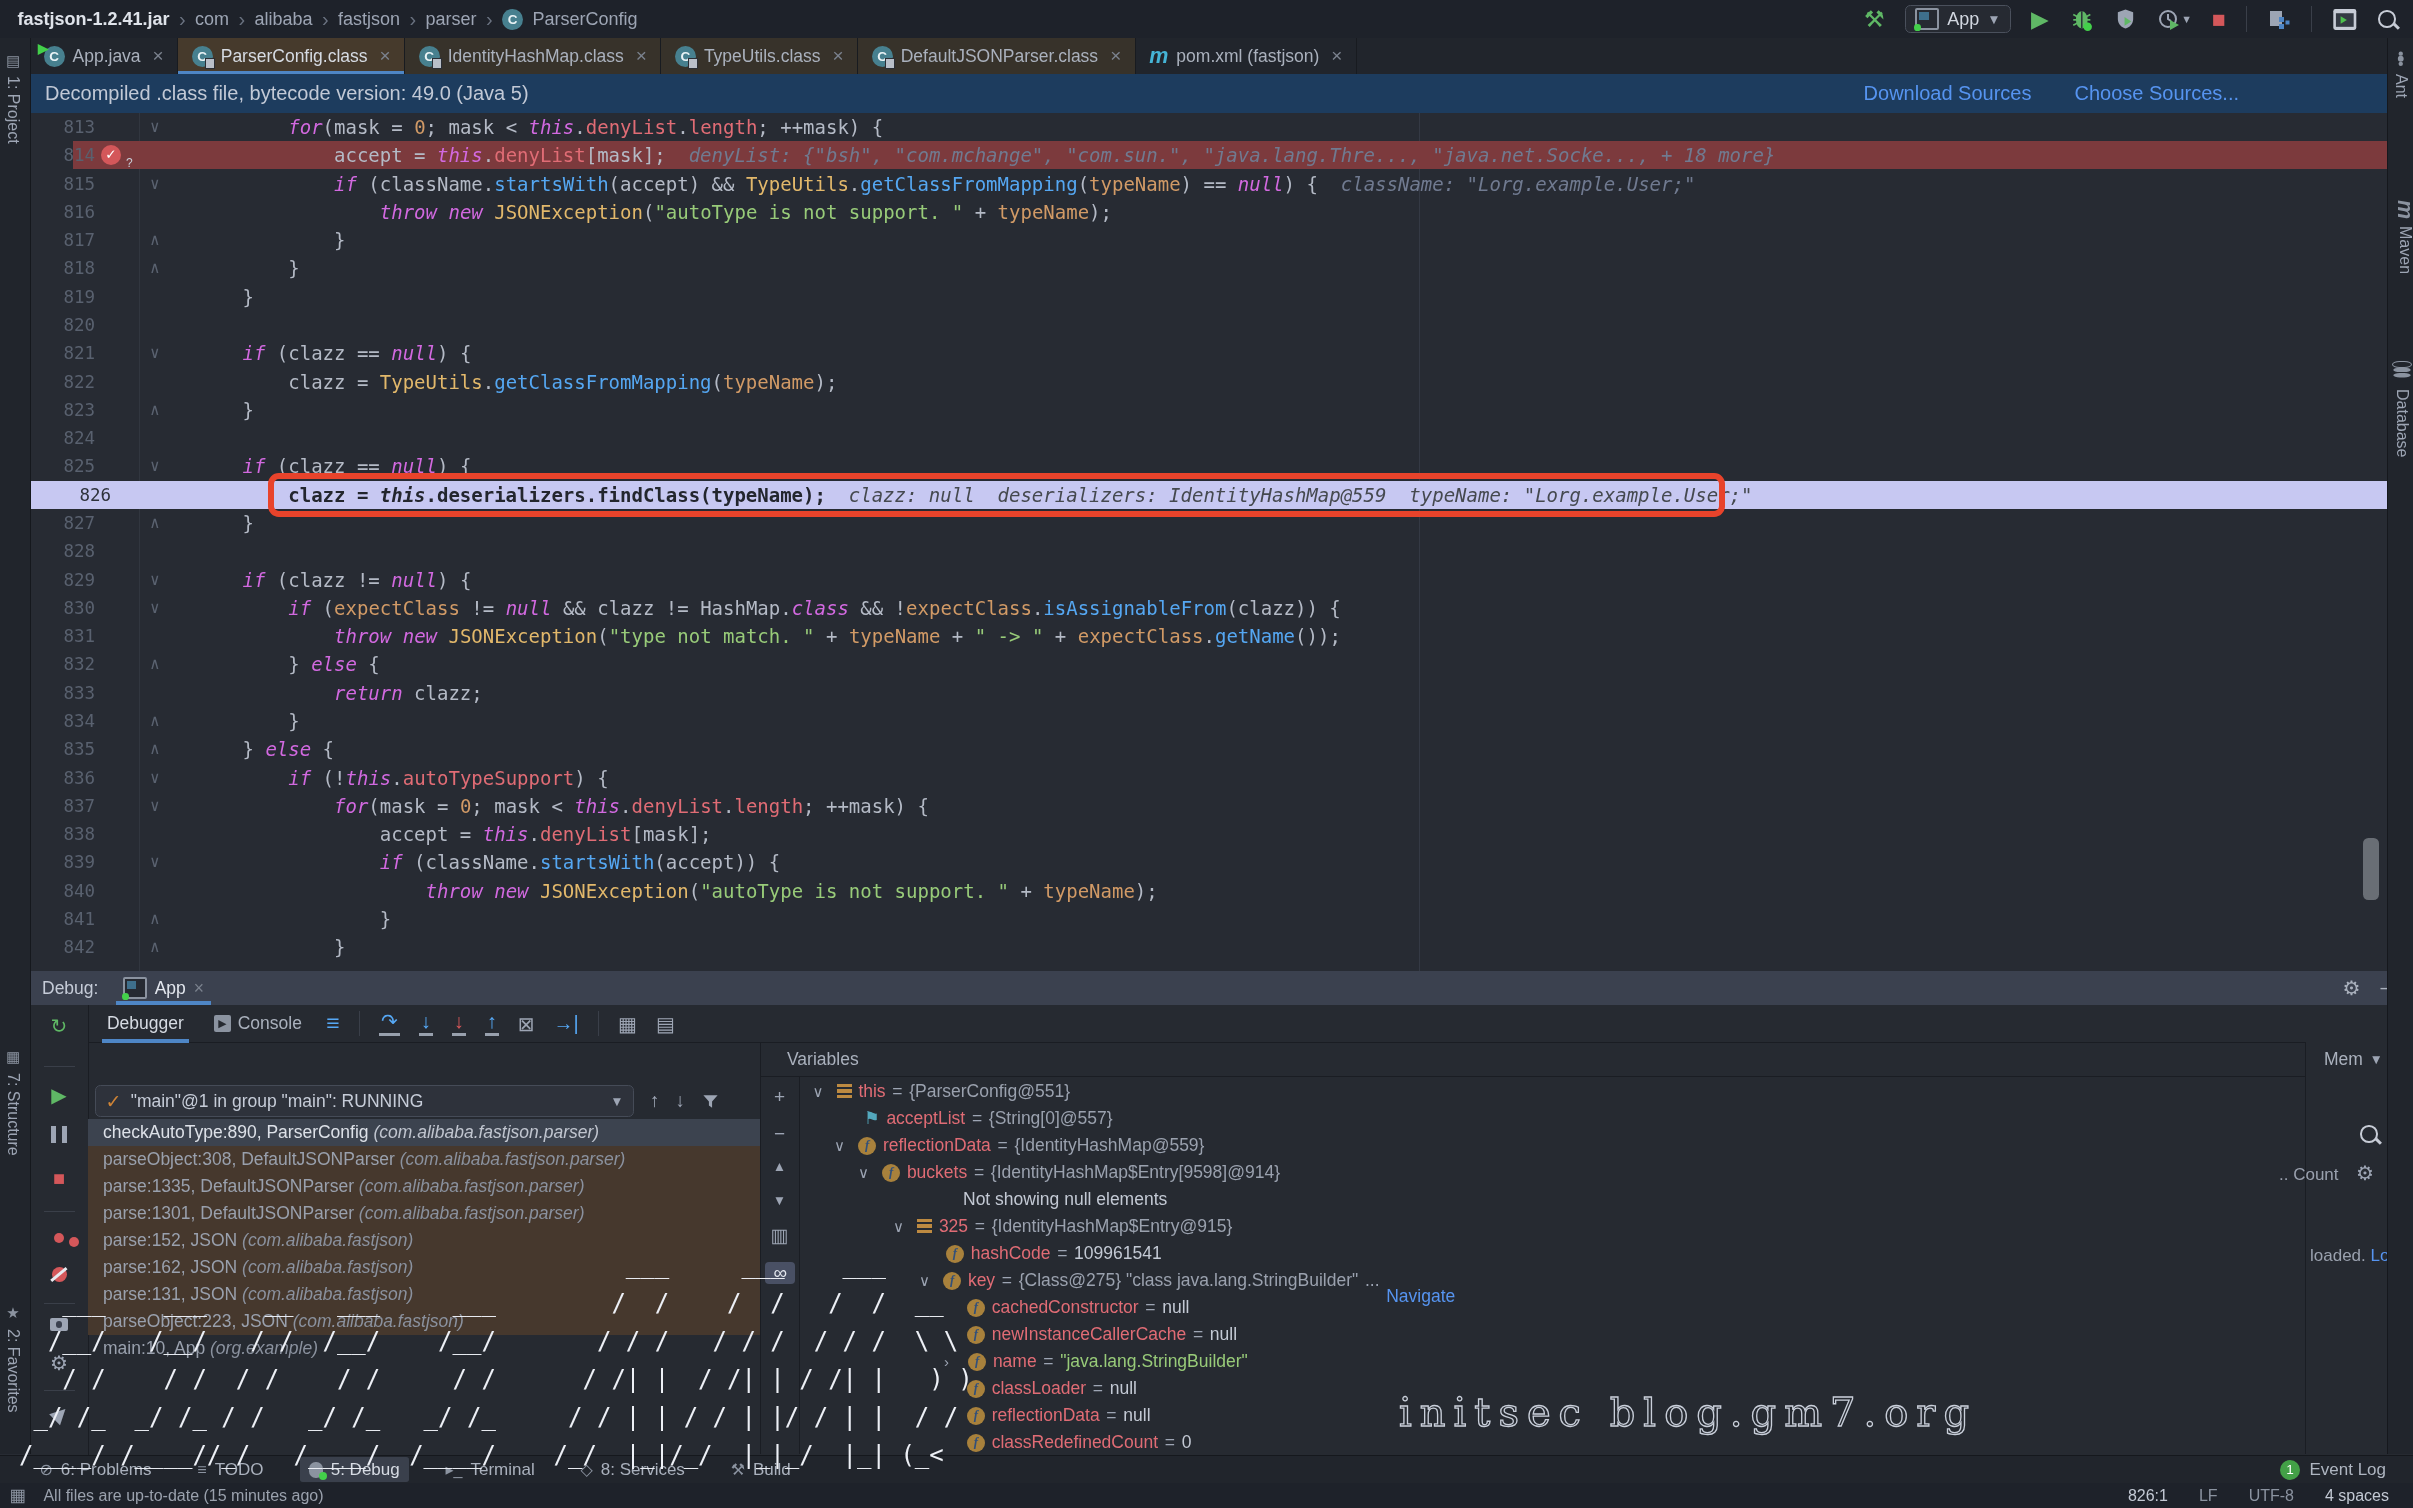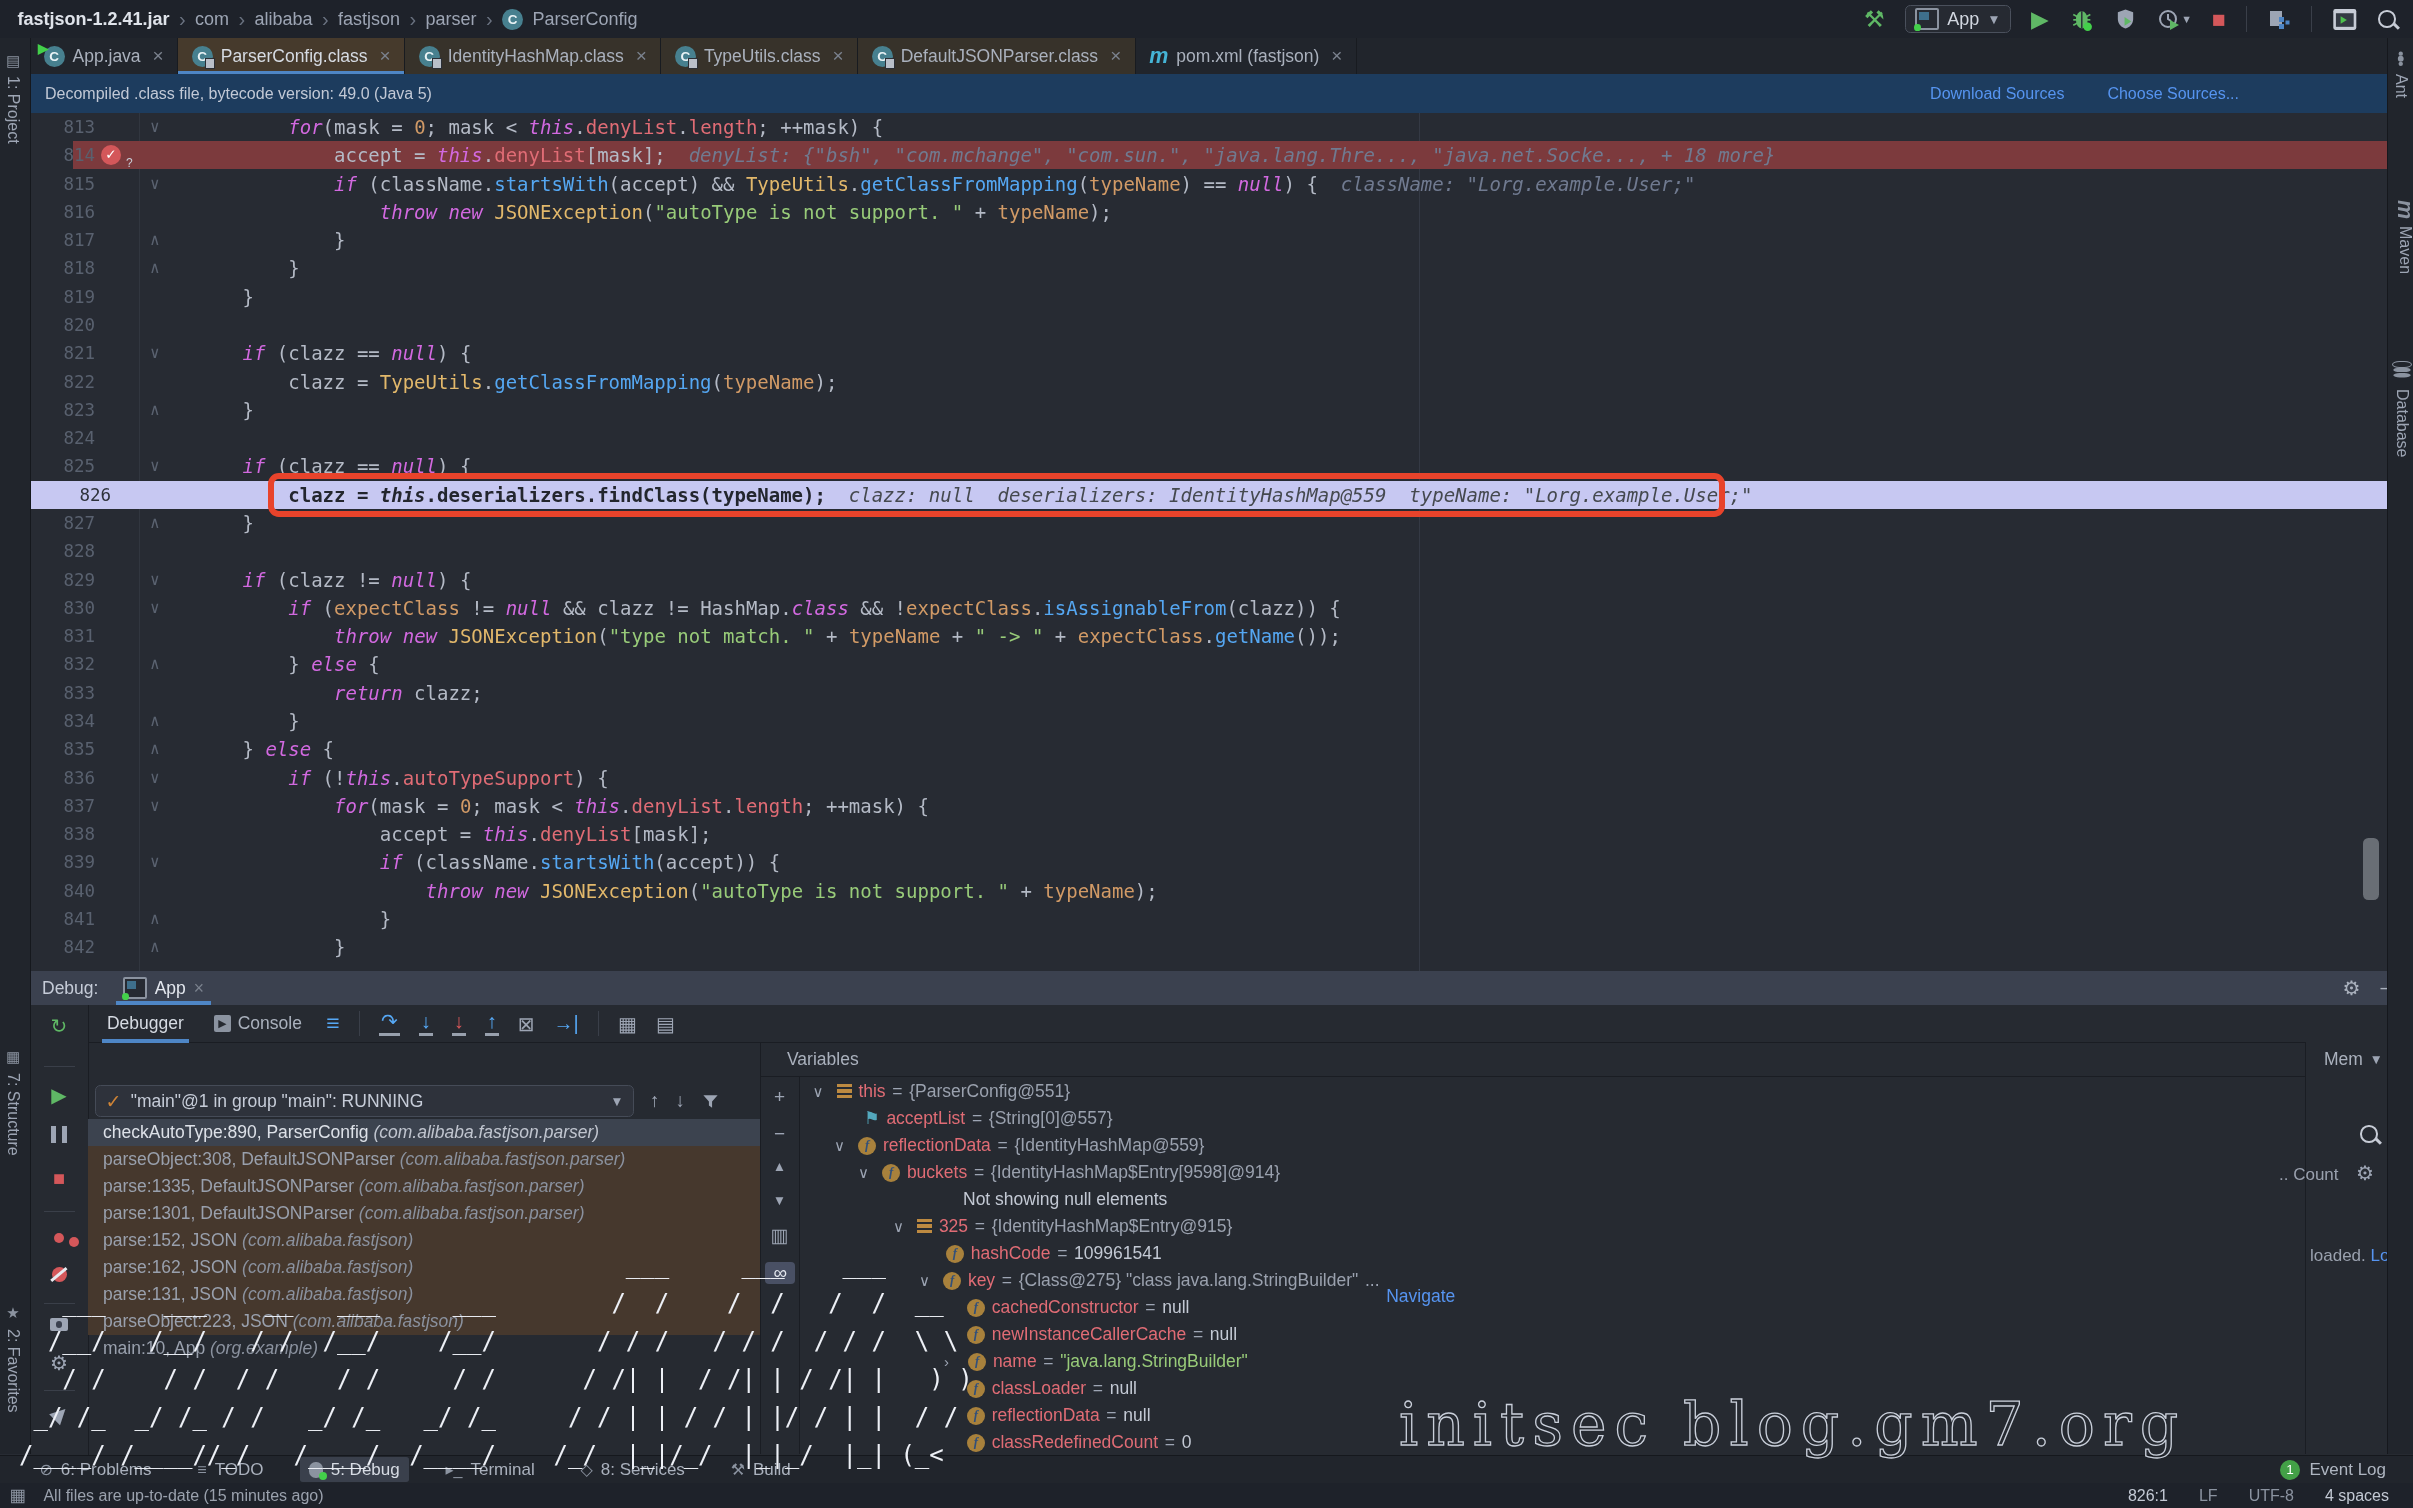--- a/index.html
+++ b/index.html
@@ -40,21 +40,21 @@
   .tab.active{background:#463a2c;color:#d6dbe3;}
   .tab.active::after{content:"";position:absolute;left:0;bottom:-1.3px;height:4.7px;width:100%;background:#4e86c6;}
   .tab .close{color:#7b828e;font-size:19px;margin-left:4px;}
   .cicon{position:relative;display:inline-flex;width:21px;height:21px;border-radius:50%;background:#47808f;
          color:#eaf3f6;font-weight:bold;font-size:13.5px;align-items:center;justify-content:center;flex:none;}
   .cicon .sub{position:absolute;right:-2px;bottom:-2px;width:7.4px;height:8.8px;background:#b9bfc9;border:0.7px solid #2a2e35;}
   .cicon .runov{position:absolute;left:-5.4px;top:-5.4px;color:#43d04a;font-size:13.5px;}
   .mvnico{color:#45b4d6;font-weight:bold;font-style:italic;font-size:21.5px;}
   
   #banner{position:absolute;left:30px;top:74px;width:2357px;height:39px;background:#1d3c5e;
-          display:flex;align-items:center;font-size:16px;color:#c2c9d6;}
+          display:flex;align-items:center;font-size:20px;color:#c2c9d6;}
   #banner .msg{padding-left:15px;}
   #banner .links{margin-left:auto;display:flex;gap:43px;padding-right:148px;}
   .blink{color:#5694f0;}
   
   #editor{position:absolute;left:30px;top:113px;width:2357px;height:858px;background:#272b33;font-family:"DejaVu Sans Mono",monospace;}
   .gutter-sep{position:absolute;left:109px;top:0;height:100%;width:1.3px;background:#31363f;}
   .margin-guide{position:absolute;left:1389px;top:0;height:100%;width:1.3px;background:#343944;}
   .cline{position:absolute;left:0;width:2357px;height:28px;line-height:28px;font-size:19px;white-space:pre;}
   .lnum{position:absolute;left:0;width:65px;text-align:right;color:#59616f;font-size:17.5px;}
   .lnum.exec{color:#2e323b;margin-left:16px;}
@@ -143,21 +143,21 @@
   .evbadge{display:inline-flex;width:20px;height:20px;border-radius:50%;background:#43a047;color:#fff;
            align-items:center;justify-content:center;font-size:13.5px;}
   #statusbar{position:absolute;left:0;top:1483px;width:2413px;height:25.6px;background:#1e222a;
              display:flex;align-items:center;font-size:16px;color:#9aa1ad;}
   #statusbar .lico{margin:0 17.5px 0 9.4px;color:#8b93a0;font-size:17.5px;}
   #statusbar .right{margin-left:auto;display:flex;gap:31px;padding-right:24px;}
   .sbright{color:#c3c9d4;} .sbdim{color:#8b93a0;}
   
   #graffiti{position:absolute;left:19px;top:1246px;margin:0;font-family:"DejaVu Sans Mono",monospace;
             font-size:24px;line-height:38px;color:#edf0f6;z-index:9;pointer-events:none;}
-  #watermark{position:absolute;left:1399px;top:1389px;font-family:"DejaVu Serif",serif;font-size:60px;
+  #watermark{position:absolute;left:1399px;top:1389px;font-family:"DejaVu Serif",serif;font-size:40px;
              letter-spacing:8px;color:transparent;-webkit-text-stroke:1.3px #c9cfda;z-index:9;pointer-events:none;}
   .dbico{display:inline-block;width:17.5px;height:5.4px;border:1.3px solid #8b93a0;border-radius:50%/60%;
          box-shadow:0 5.4px 0 -1.3px #8b93a0,0 10.8px 0 -1.3px #8b93a0;}
 </style>
 </head>
 <body>
 
 <div class="screen">
 
   <header id="topbar">

